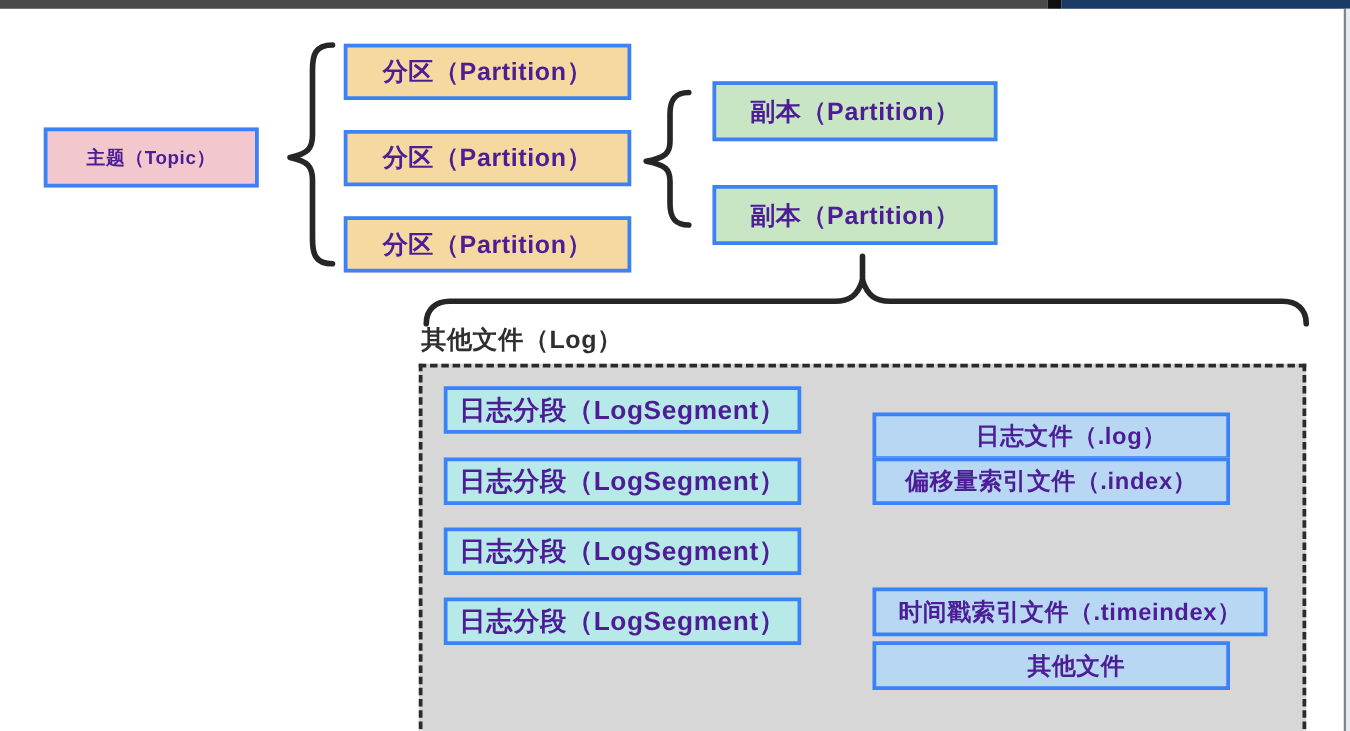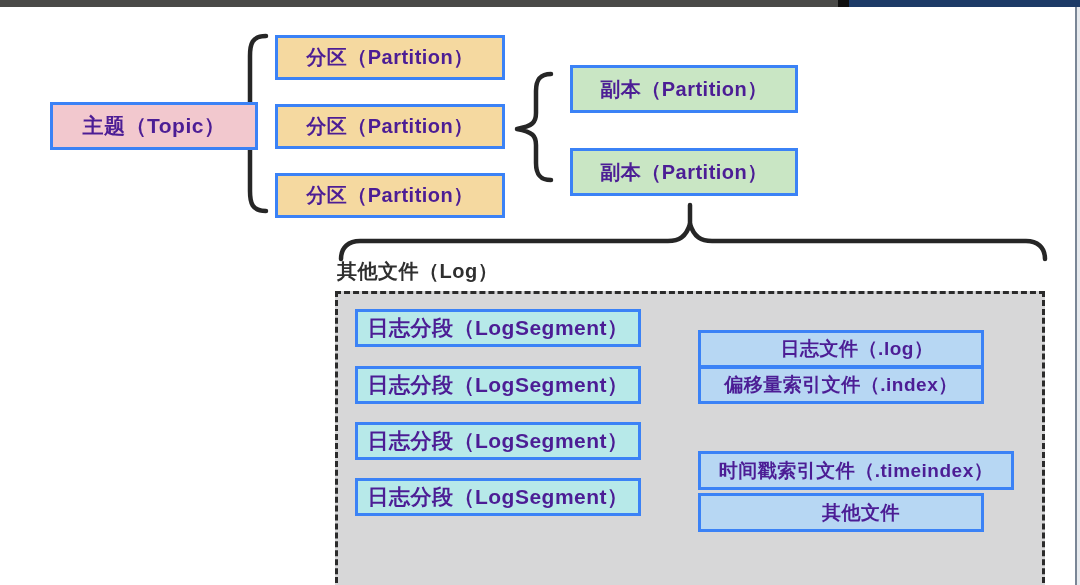--- a/index.html
+++ b/index.html
@@ -19,42 +19,42 @@
 
   
   .node{
     position:absolute;
     border:3px solid #3b82f6;
     display:flex;align-items:center;justify-content:center;
     box-sizing:border-box;
     font-size:20px;font-weight:700;color:#4c1d95;
     letter-spacing:0.5px;white-space:nowrap;
   }
-  .topic   {left:35px; top:102px;width:208px;height:48px;background:#f2c8ce;font-size:21px;margin-left:15px;}
+  .topic   {left:35px; top:102px;width:172px;height:48px;background:#f2c8ce;font-size:15px;}
   .part-1  {left:275px;top:35px; width:230px;height:45px;background:#f5d9a0;}
   .part-2  {left:275px;top:104px;width:230px;height:45px;background:#f5d9a0;}
   .part-3  {left:275px;top:173px;width:230px;height:45px;background:#f5d9a0;}
   .rep-1   {left:570px;top:65px; width:228px;height:48px;background:#c9e6c4;}
   .rep-2   {left:570px;top:148px;width:228px;height:48px;background:#c9e6c4;}
 
   .log-label{
     position:absolute;left:337px;top:258px;
     font-size:20px;font-weight:600;color:#2f2f2f;letter-spacing:0.5px;
   }
   .log-container{
     position:absolute;left:335px;top:291px;width:710px;height:310px;
     background:#d7d7d8;border:3px dashed #2b2b2b;box-sizing:border-box;
   }
   .seg{left:355px;width:286px;height:38px;background:#b7e9e9;font-size:21px;}
   .seg-1{top:309px;} .seg-2{top:366px;} .seg-3{top:422px;} .seg-4{top:478px;}
   .file{left:698px;width:286px;background:#b7d7f3;font-size:19px;}
   .file-1{top:330px;height:38px;padding-left:32px;}
   .file-2{top:366px;height:38px;}
-  .file-3{top:451px;height:39px;width:316px;}
-  .file-4{top:493px;height:39px;padding-left:40px;}
+  .file-3{top:470px;height:39px;width:316px;}
+  .file-4{top:513px;height:39px;padding-left:40px;}
 
   .brace-layer{position:absolute;left:0;top:0;width:1080px;height:585px;pointer-events:none;}
   .brace-layer path{fill:none;stroke:#262626;stroke-width:4.5;stroke-linecap:round;stroke-linejoin:round;}
 </style>
 </head>
 <body>
 
 <div class="topbar">
   <div class="seg-left"></div>
   <div class="seg-notch"></div>

